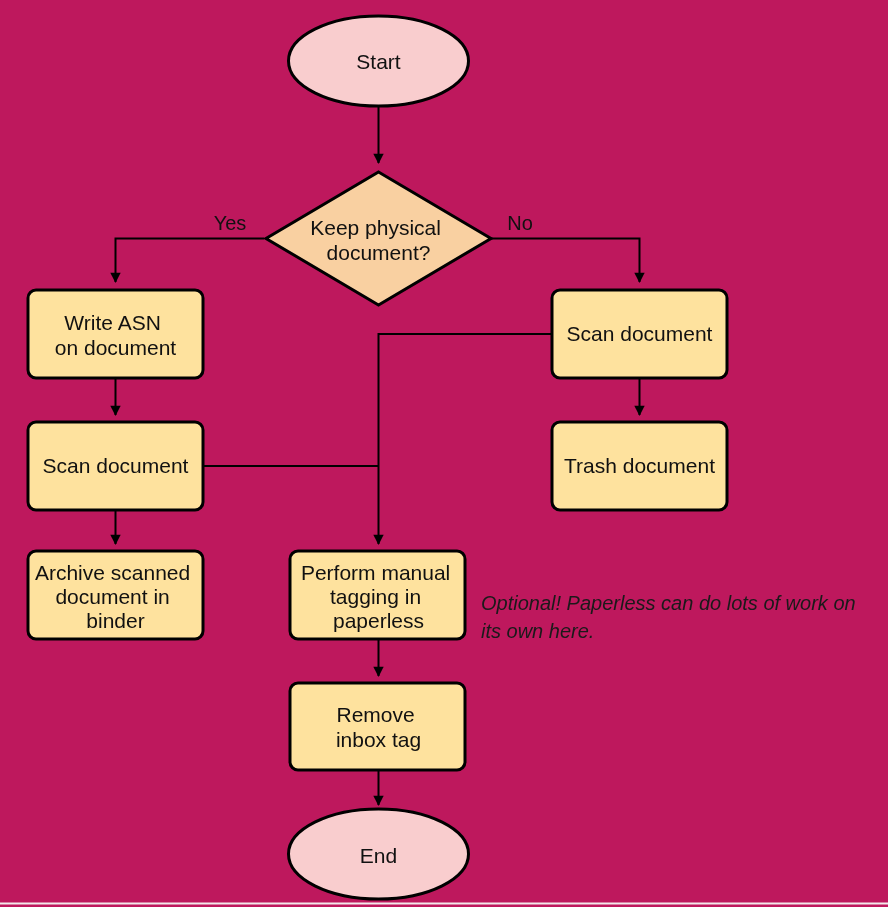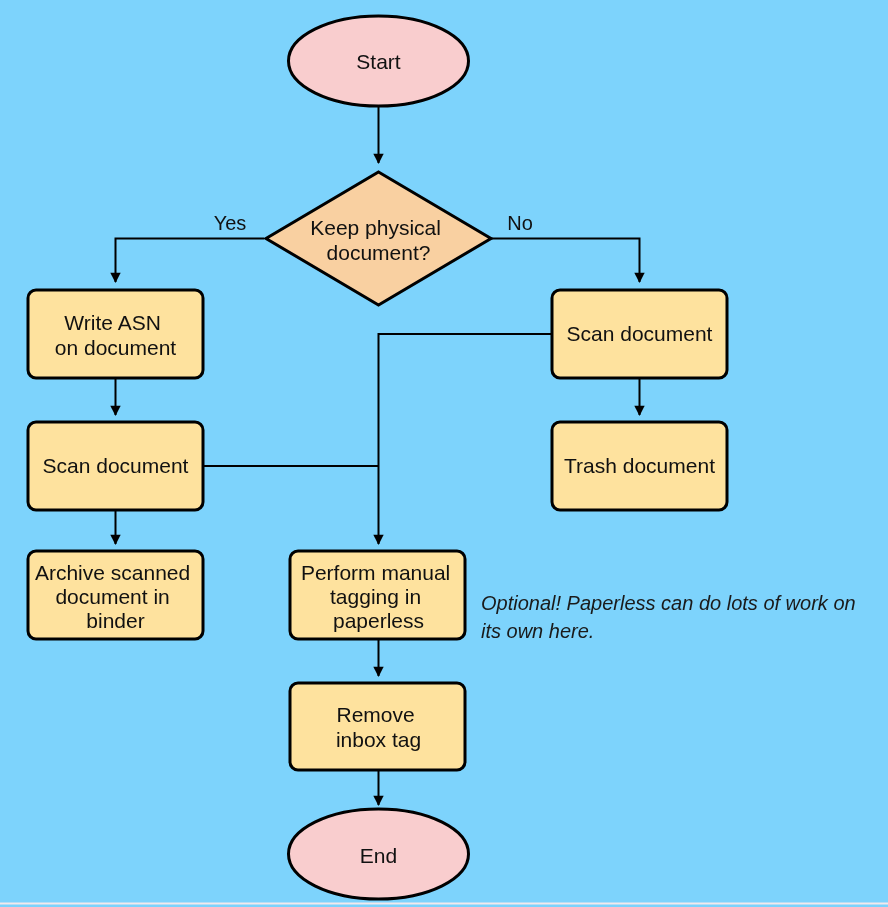--- a/index.html
+++ b/index.html
@@ -7,21 +7,21 @@
     padding: 0;
     background: #ffffff;
     width: 888px;
     height: 907px;
     font-family: "Liberation Sans", sans-serif;
   }
   .stage {
     position: relative;
     width: 888px;
     height: 907px;
-    background: #7dd3fc;
+    background: #be185d;
     overflow: hidden;
   }
   svg { display: block; }
   .shape {
     stroke: #000000;
     stroke-width: 3;
   }
   .edge {
     fill: none;
     stroke: #000000;

